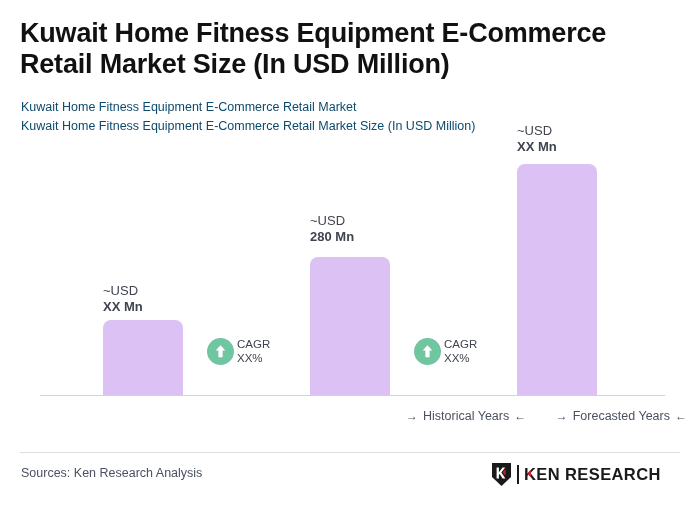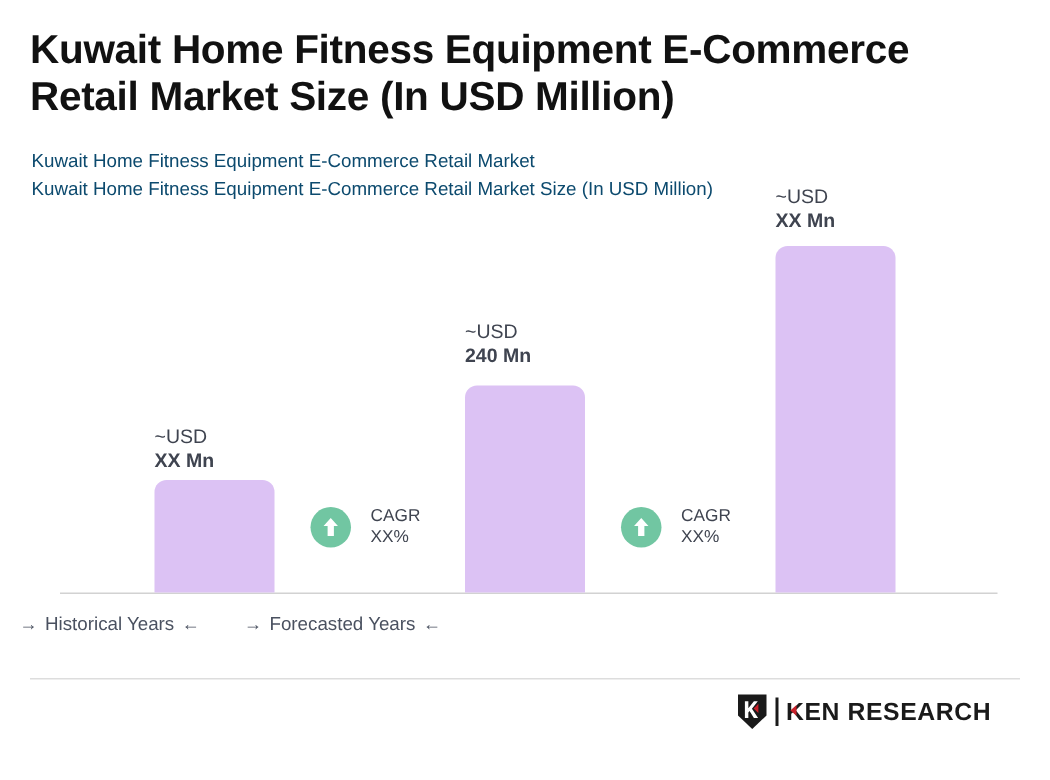--- a/index.html
+++ b/index.html
@@ -66,21 +66,21 @@
     color: #3f4450;
     white-space: nowrap;
   }
   .bar-label .l2 { display: block; font-weight: bold; }
 
   
   .cagr {
     position: absolute;
     display: flex;
     align-items: center;
-    gap: 13px;
+    gap: 3px;
   }
   .cagr-circle {
     width: 27px; height: 27px;
     border-radius: 50%;
     background: #71c6a2;
     display: flex;
     align-items: center;
     justify-content: center;
     flex: 0 0 auto;
   }
@@ -91,21 +91,21 @@
     color: #3f4450;
     white-space: nowrap;
   }
   .cagr-text .l2 { display: block; }
 
   
   .years {
     position: absolute;
     left: 0; top: 409px;
     width: 700px;
-    text-align: left;
+    text-align: right;
     font-size: 12.5px;
     color: #4a5160;
   }
   .years .seg { display: inline-block; margin: 0 13px; white-space: nowrap; }
   .years .arw { font-size: 12px; color: #4a5160; }
   .years .lbl { margin: 0 5px; }
 
   
   .divider {
     position: absolute;
@@ -159,21 +159,21 @@
         </svg>
       </span>
       <span class="cagr-text">
         <span>CAGR</span>
         <span class="l2">XX%</span>
       </span>
     </div>
 
     <div class="bar-label" style="left:310px; top:93px; width:80px;">
       <span>~USD</span>
-      <span class="l2">240 Mn</span>
+      <span class="l2">280 Mn</span>
     </div>
     <div class="bar" style="left:310px; top:137px; width:80px; height:138px;"></div>
 
     <div class="cagr" style="left:414px; top:217px;">
       <span class="cagr-circle">
         <svg width="13" height="15" viewBox="0 0 13 15" aria-hidden="true">
           <path d="M6.5 1.3 L11.3 6.6 L8.6 6.6 L8.6 13.3 L4.4 13.3 L4.4 6.6 L1.7 6.6 Z" fill="#ffffff"></path>
         </svg>
       </span>
       <span class="cagr-text">
@@ -193,20 +193,21 @@
   <div class="years">
     <span class="seg">
       <span class="arw">→</span><span class="lbl">Historical Years</span><span class="arw">←</span>
     </span>
     <span class="seg">
       <span class="arw">→</span><span class="lbl">Forecasted Years</span><span class="arw">←</span>
     </span>
   </div>
 
   <div class="divider"></div>
+  <div class="sources">Sources: Ken Research Analysis</div>
 
   <div class="logo">
     <svg class="logo-mark" width="21" height="25" viewBox="0 0 21 25" aria-hidden="true">
       <path d="M1 1 H20 V15 L10.5 24 L1 15 Z" fill="#1a1a1a"></path>
       <path d="M5.6 5.5 H7.9 V10.2 L11.6 5.5 H14.2 L10.3 10.5 L14.4 16.6 H11.6 L8.7 12.0 L7.9 13.0 V16.6 H5.6 Z" fill="#ffffff"></path>
       <path d="M14.6 7.2 L14.6 13.4 L11.4 10.3 Z" fill="#c8202a"></path>
     </svg>
     <span class="logo-bar"></span>
     <svg class="logo-word" width="150" height="19" viewBox="0 0 150 19" aria-hidden="true">
       <text x="0" y="15" font-family="'Liberation Sans', sans-serif" font-size="16.5" font-weight="bold" letter-spacing="0.4" fill="#1a1a1a">KEN RESEARCH</text>

